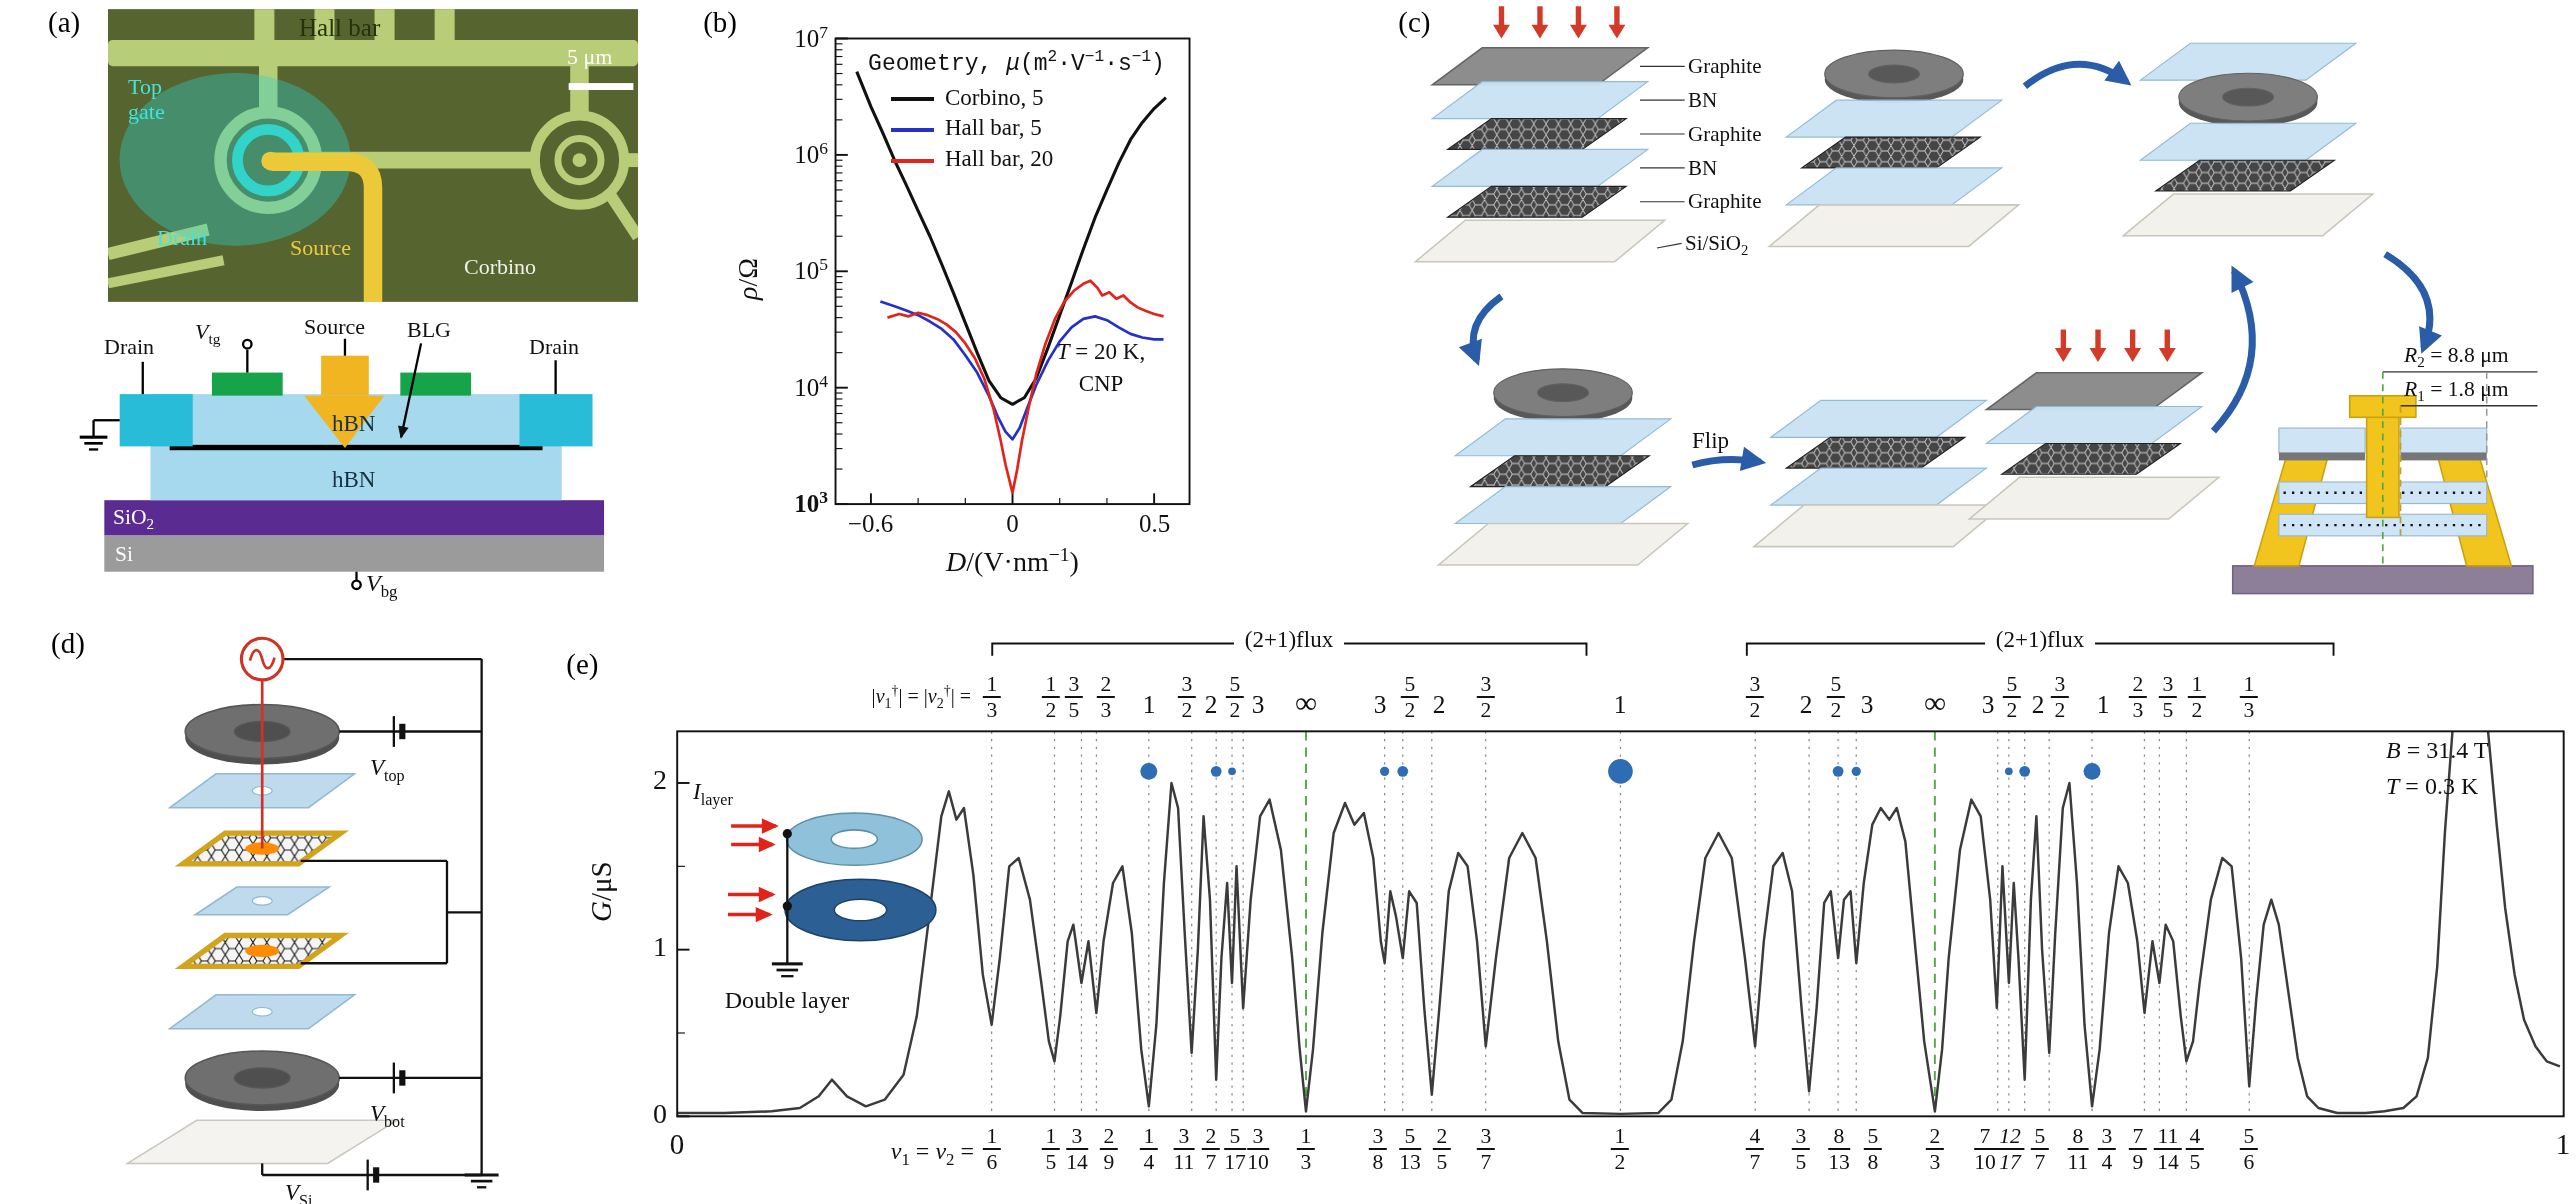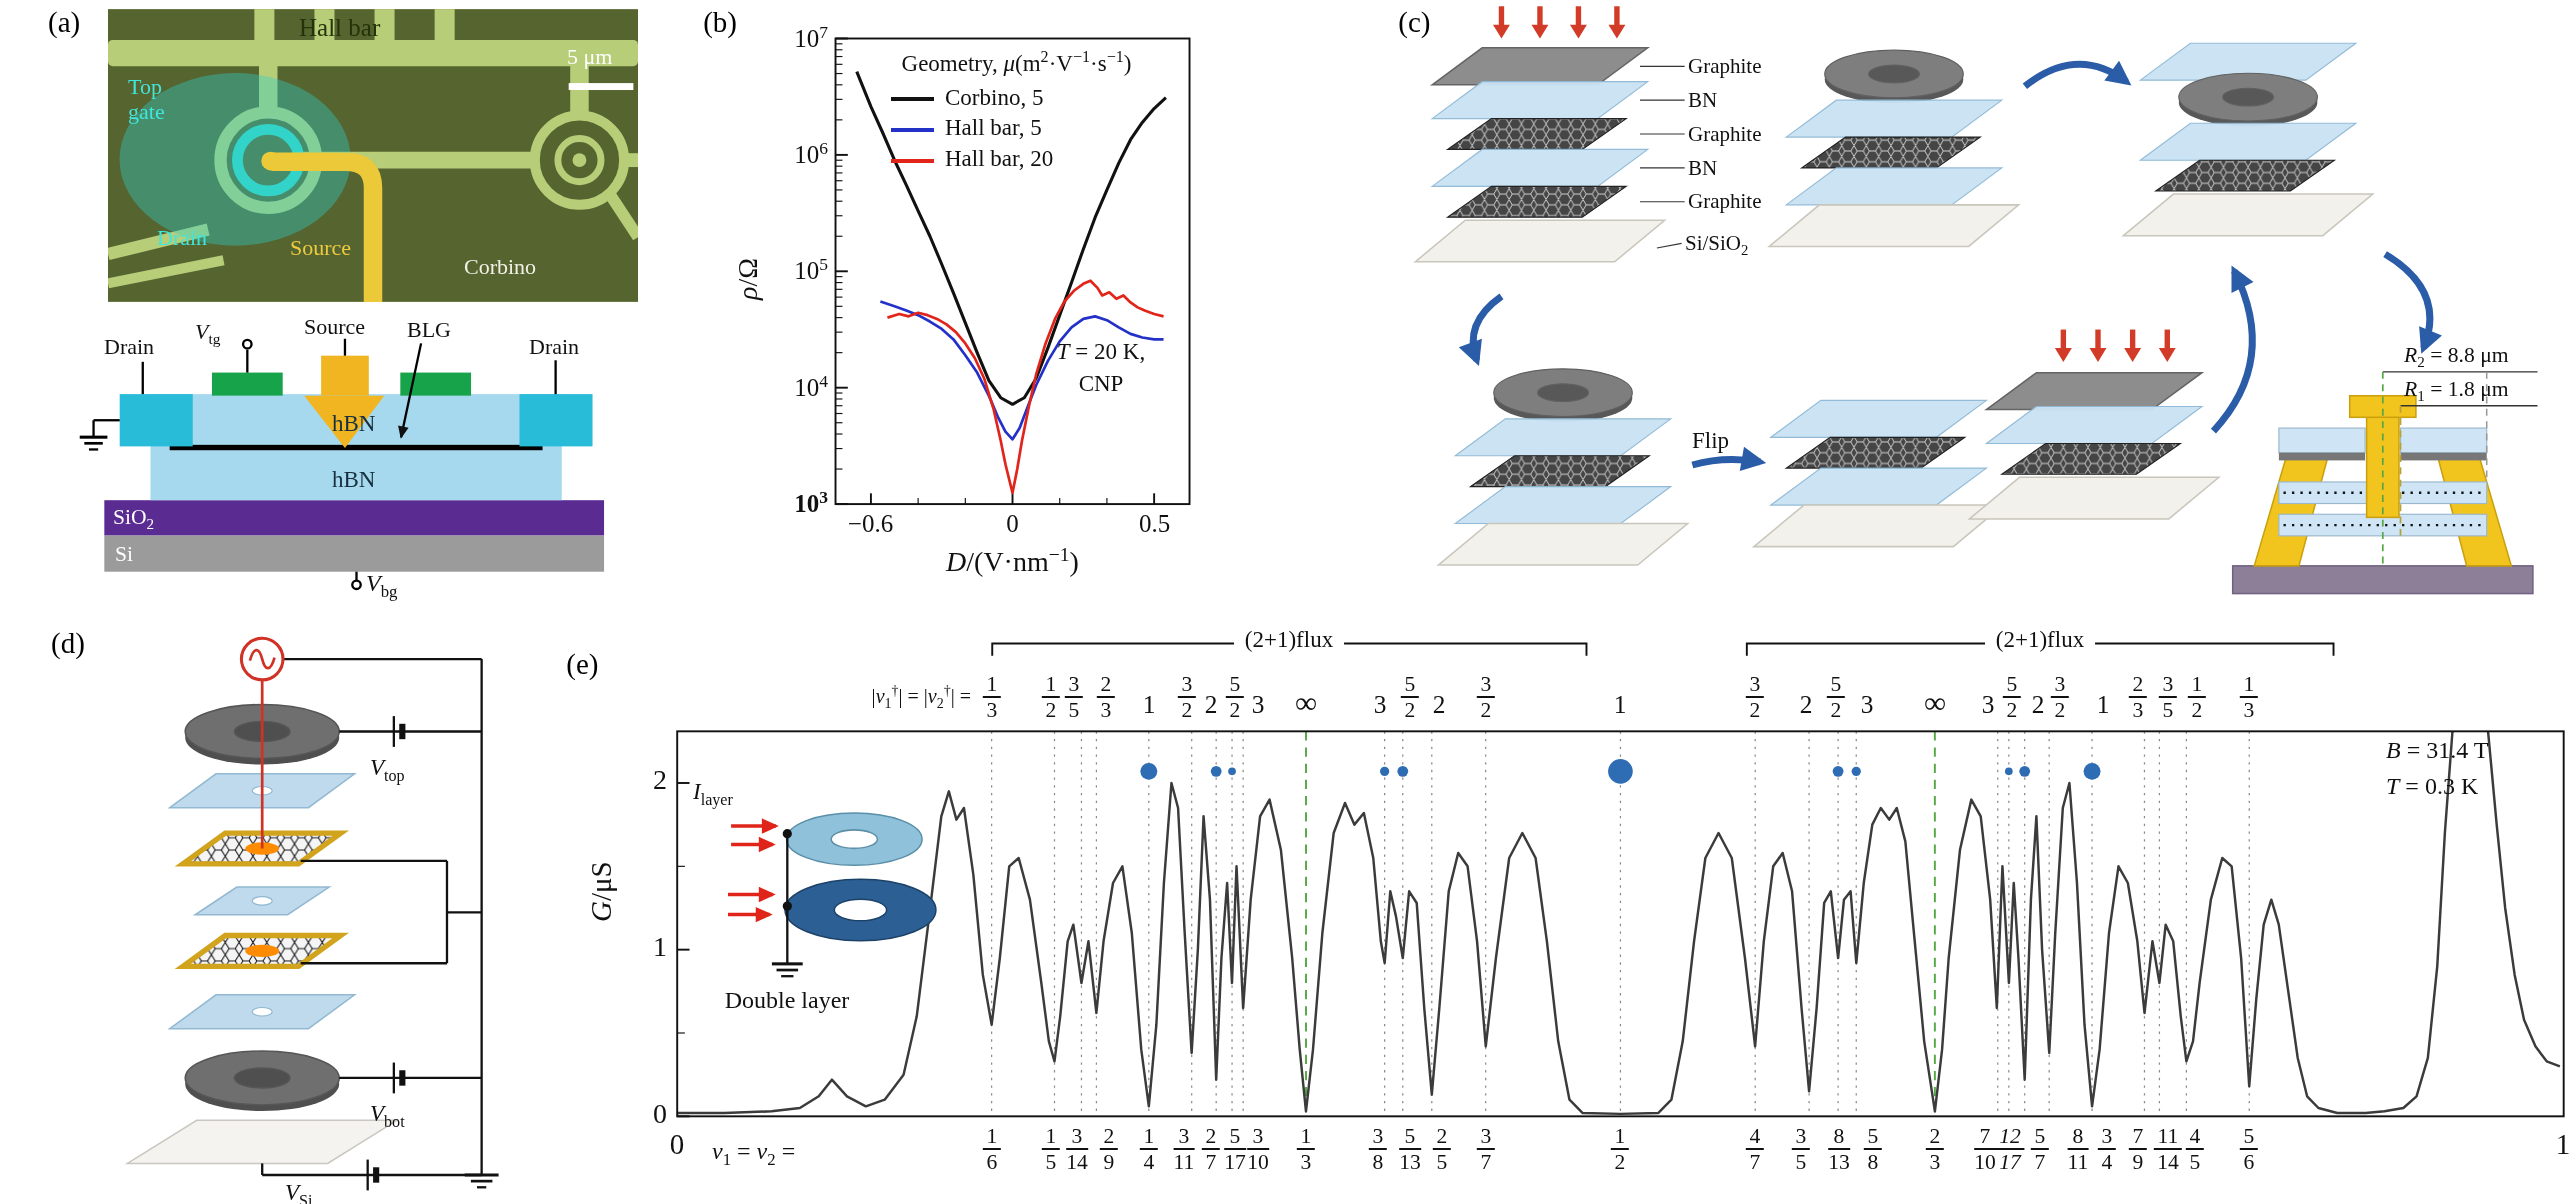--- a/index.html
+++ b/index.html
@@ -168,21 +168,21 @@
       </svg>
     <div id="b-overlay" style="position:absolute;left:0;top:0;width:531px;height:608px">
         <div class="lab" style="left: 65px; width: 66px; top: 487px; text-align: right; font-size: 25px; font-weight: bold;">10<sup>3</sup></div>
         <div class="lab" style="left: 65px; width: 66px; top: 371px; text-align: right; font-size: 25px;">10<sup>4</sup></div>
         <div class="lab" style="left: 65px; width: 66px; top: 254px; text-align: right; font-size: 25px;">10<sup>5</sup></div>
         <div class="lab" style="left: 65px; width: 66px; top: 138px; text-align: right; font-size: 25px;">10<sup>6</sup></div>
         <div class="lab" style="left: 65px; width: 66px; top: 21.6px; text-align: right; font-size: 25px;">10<sup>7</sup></div>
         <div class="lab" style="left: 135px; width: 77px; top: 510px; text-align: center; font-size: 25px;">−0.6</div>
         <div class="lab" style="left: 277px; width: 77px; top: 510px; text-align: center; font-size: 25px;">0</div>
         <div class="lab" style="left: 419px; width: 77px; top: 510px; text-align: center; font-size: 25px;">0.5</div>
-        <div class="lab" style="left: 150px; width: 339px; top: 48px; text-align: center; font-size: 23px;">Geometry, <i>μ</i>(m<sup>2</sup>·V<sup>−1</sup>·s<sup>−1</sup>)</div>
+        <div class="lab" style="left: 150px; width: 339px; top: 48px; text-align: center; font-size: 23px; font-family: Liberation Mono, monospace;">Geometry, <i>μ</i>(m<sup>2</sup>·V<sup>−1</sup>·s<sup>−1</sup>)</div>
         <div class="lab" style="left: 194px; top: 97px; width: 43px; height: 3.8px; background: rgb(17, 17, 17);"></div>
         <div class="lab" style="left: 248px; top: 85px; font-size: 23px;">Corbino, 5</div>
         <div class="lab" style="left: 194px; top: 128px; width: 43px; height: 3.8px; background: rgb(36, 49, 200);"></div>
         <div class="lab" style="left: 248px; top: 115px; font-size: 23px;">Hall bar, 5</div>
         <div class="lab" style="left: 194px; top: 159px; width: 43px; height: 3.8px; background: rgb(225, 37, 27);"></div>
         <div class="lab" style="left: 248px; top: 146px; font-size: 23px;">Hall bar, 20</div>
         <div class="lab" style="left: 331px; width: 146px; top: 336px; text-align: center; font-size: 23px; line-height: 1.4;"><i>T</i> = 20 K,<br>CNP</div>
         <div class="lab" style="left: 35px; top: 300px; font-size: 28px; transform: rotate(-90deg); transform-origin: left top;"><i>ρ</i>/Ω</div>
         <div class="lab" style="left: 200px; width: 231px; top: 544px; text-align: center; font-size: 28px;"><i>D</i>/(V·nm<sup>−1</sup>)</div>
       </div>
@@ -634,21 +634,21 @@
         </div>
         <div class="frac" style="left: 1641px; top: 517px;">
           <span class="n">4</span>
           <span class="d">5</span>
         </div>
         <div class="frac" style="left: 1695px; top: 517px;">
           <span class="n">5</span>
           <span class="d">6</span>
         </div>
         <div class="lab" style="left: 100px; width: 317px; top: 75px; text-align: right; font-size: 20px;">|<i>ν</i><sub>1</sub><sup>†</sup>| = |<i>ν</i><sub>2</sub><sup>†</sup>| =</div>
-        <div class="lab" style="left: 158px; width: 262px; top: 530px; text-align: left; font-size: 24px;"><i>ν</i><sub>1</sub> = <i>ν</i><sub>2</sub> =</div>
+        <div class="lab" style="left: 158px; width: 262px; top: 530px; text-align: right; font-size: 24px;"><i>ν</i><sub>1</sub> = <i>ν</i><sub>2</sub> =</div>
         <div class="lab" style="left: 123px; top: 520px; font-size: 29px; transform: translateX(-50%);">0</div>
         <div class="lab" style="left: 2009px; top: 520px; font-size: 29px; transform: translateX(-50%);">1</div>
         <div class="lab" style="left: 31px; top: 314px; font-size: 29px; transform: rotate(-90deg); transform-origin: left top;"><i>G</i>/μS</div>
       </div>
   </div>
 
 </div>
 
 
 </body></html>

